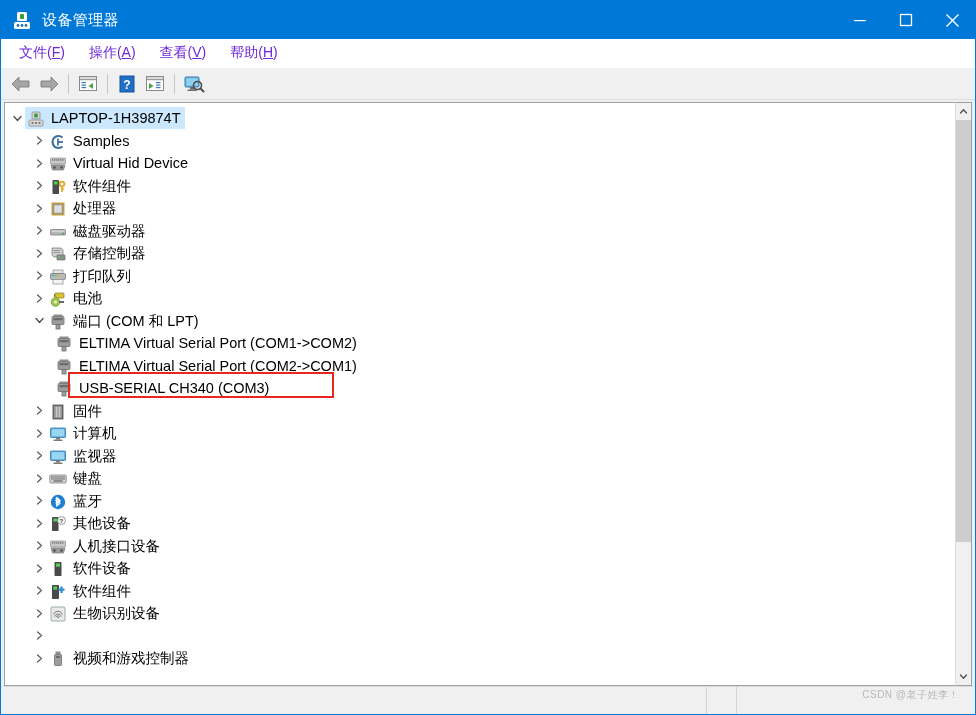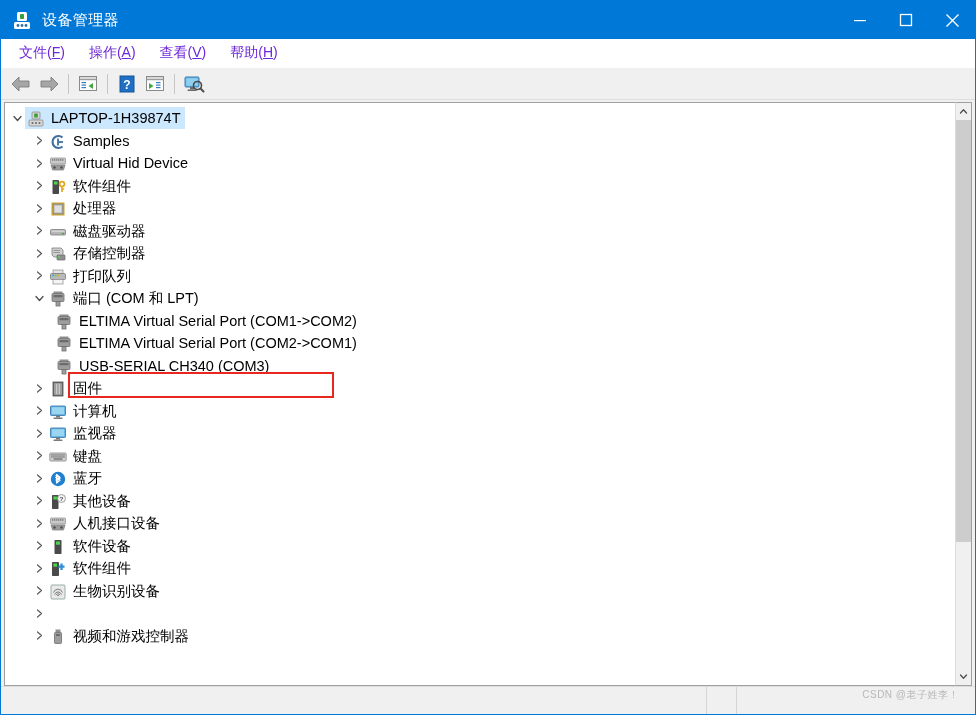--- a/index.html
+++ b/index.html
@@ -504,20 +504,39 @@
                 <rect x="3" y="6.8" width="2" height="1.3" fill="#3fa0dc"></rect>
                 <rect x="5.5" y="6.8" width="2" height="1.3" fill="#4fd44f"></rect>
                 <rect x="8" y="6.8" width="2" height="1.3" fill="#e0a81e"></rect>
                 <rect x="4" y="11.5" width="10" height="4.5" fill="#f4f4f4" stroke="#8a8a8a" stroke-width="0.7"></rect>
               </svg>
             </div>
             <span class="label">打印队列</span>
           </div>
         </div>
 
+        <div class="row lvl1">
+          <div class="chev">
+            <svg width="9" height="9" viewBox="0 0 9 9">
+                <path d="M2.5 1 L6.5 4.5 L2.5 8" fill="none" stroke="#5a5a5a" stroke-width="1.2" stroke-linecap="round" stroke-linejoin="round"></path>
+              </svg>
+          </div>
+          <div class="label-wrap">
+            <div class="ico">
+              <svg width="18" height="18" viewBox="0 0 18 18">
+                <rect x="6" y="3" width="9" height="5" rx="0.8" fill="#d8c23a" stroke="#8a7a20" stroke-width="0.7"></rect>
+                <rect x="5" y="4.2" width="1.2" height="2.6" fill="#8a7a20"></rect>
+                <circle cx="6.5" cy="12" r="4.3" fill="#9ec94e" stroke="#6c9030" stroke-width="0.8"></circle>
+                <circle cx="6.5" cy="12" r="1.6" fill="#e8f4c8"></circle>
+                <path d="M10 11 L15 11 L15 13 L10 13" fill="#6a6a6a"></path>
+              </svg>
+            </div>
+            <span class="label">电池</span>
+          </div>
+        </div>
 
         <div class="row lvl1">
           <div class="chev">
             <svg width="9" height="9" viewBox="0 0 9 9">
                 <path d="M1 2.5 L4.5 6.5 L8 2.5" fill="none" stroke="#4d4d4d" stroke-width="1.3" stroke-linecap="round" stroke-linejoin="round"></path>
               </svg>
           </div>
           <div class="label-wrap">
             <div class="ico">
               <svg width="18" height="18" viewBox="0 0 18 18">

